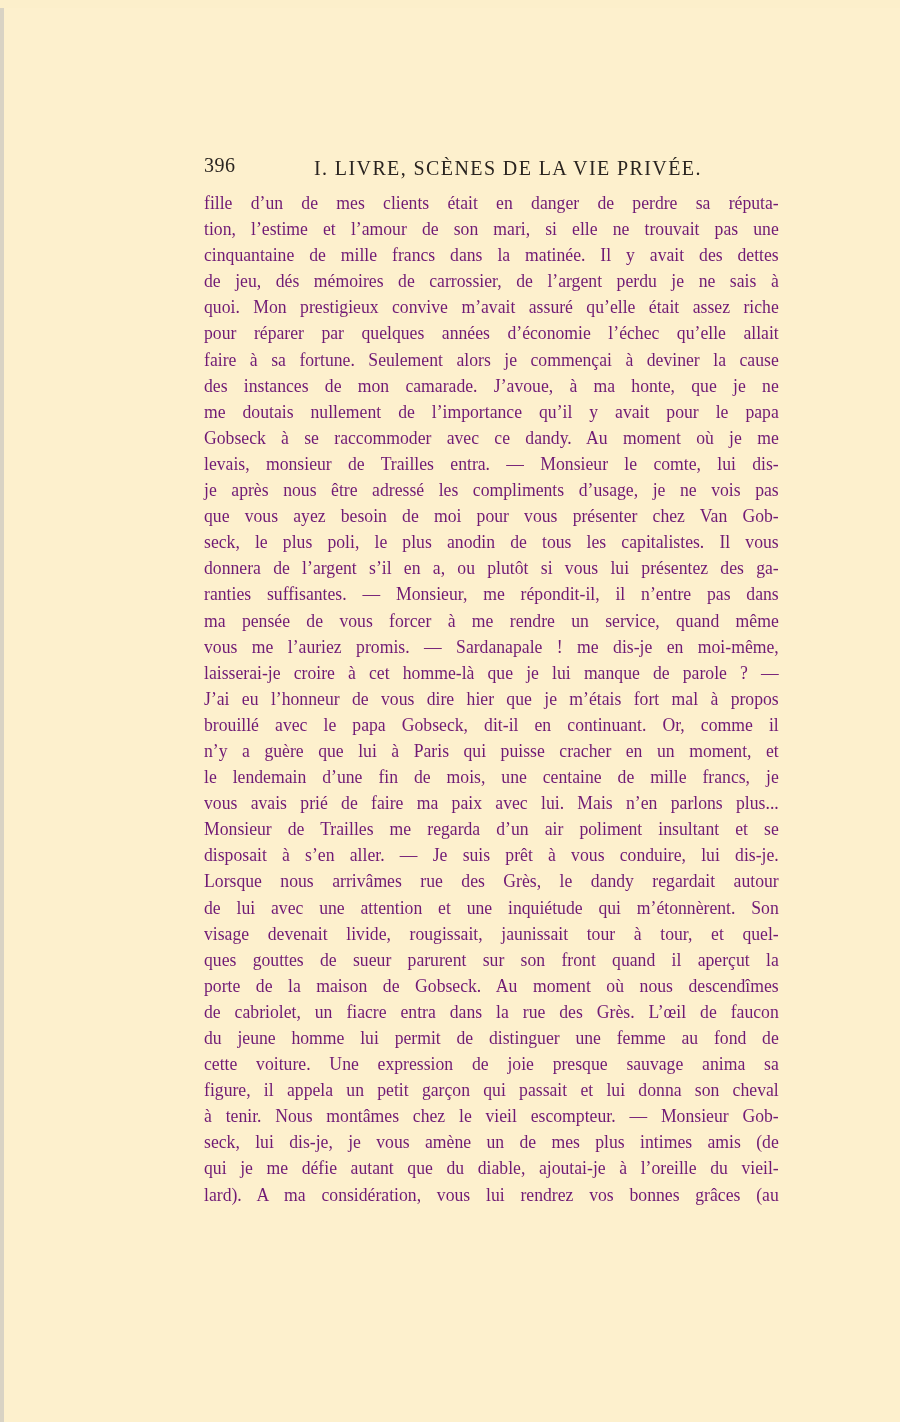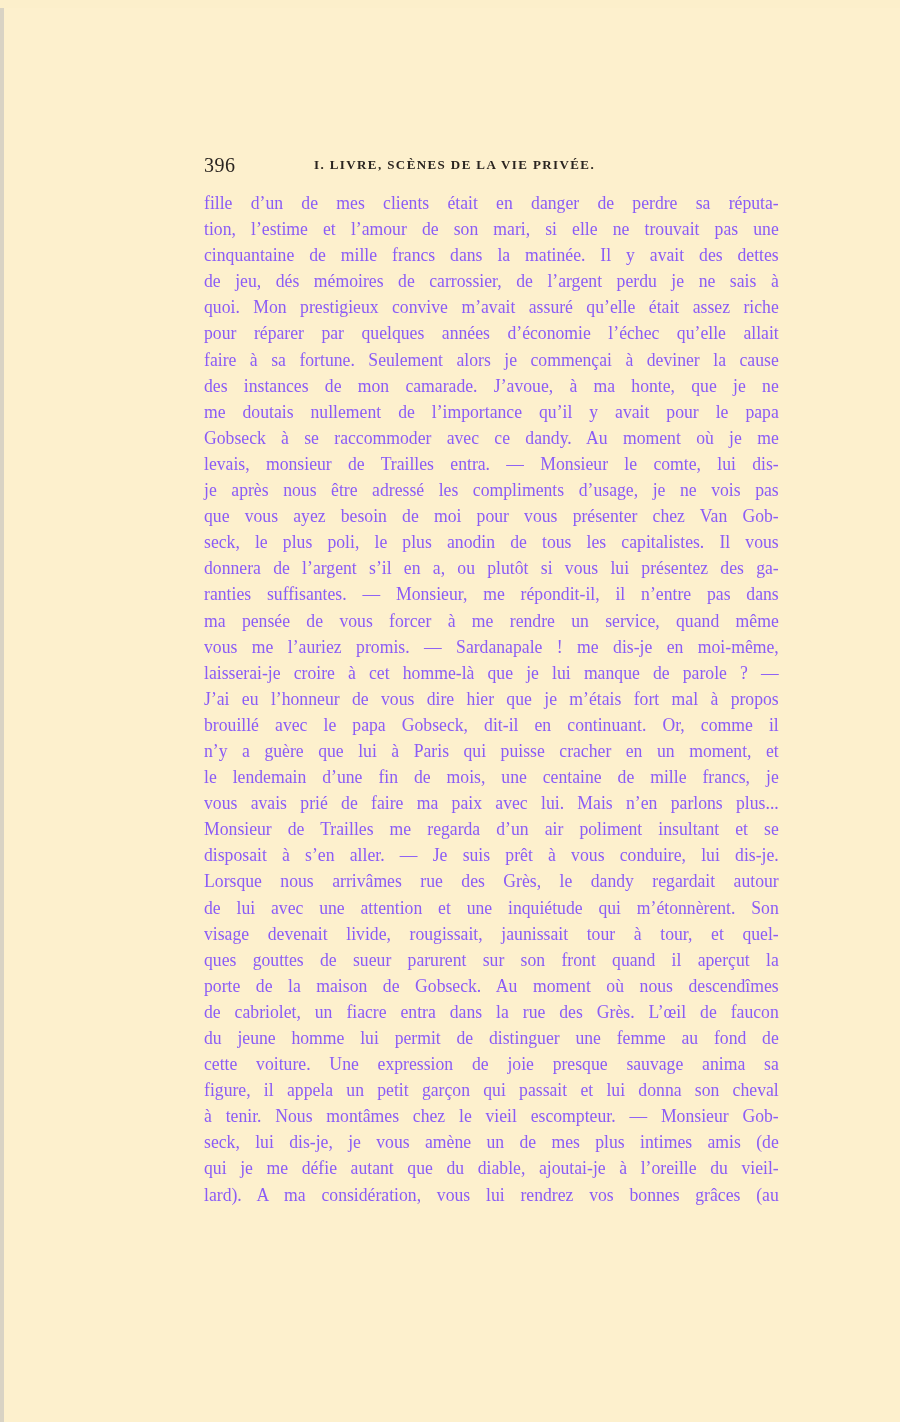--- a/index.html
+++ b/index.html
@@ -36,34 +36,34 @@
       position: absolute;
       left: 0;
       top: 0;
       font-size: 20px;
       letter-spacing: 0.5px;
     }
     .running-head {
       position: absolute;
       left: 110px;
       top: 3px;
-      font-size: 13px;
-      font-weight: bold;
+      font-size: 20px;
+      font-weight: normal;
       letter-spacing: 1.4px;
       text-transform: uppercase;
       white-space: nowrap;
     }
     .body-text {
       position: absolute;
       left: 200px;
       top: 182px;
       width: 575px;
       font-family: "Liberation Serif", "DejaVu Serif", serif;
       font-size: 19px;
-      color: #8b5cf6;
+      color: #701a75;
     }
     .line {
       height: 26.1px;
       line-height: 26.1px;
       white-space: nowrap;
       text-align: justify;
       text-align-last: justify;
       transform: scaleX(0.93);
       transform-origin: left center;
       width: 618px;

